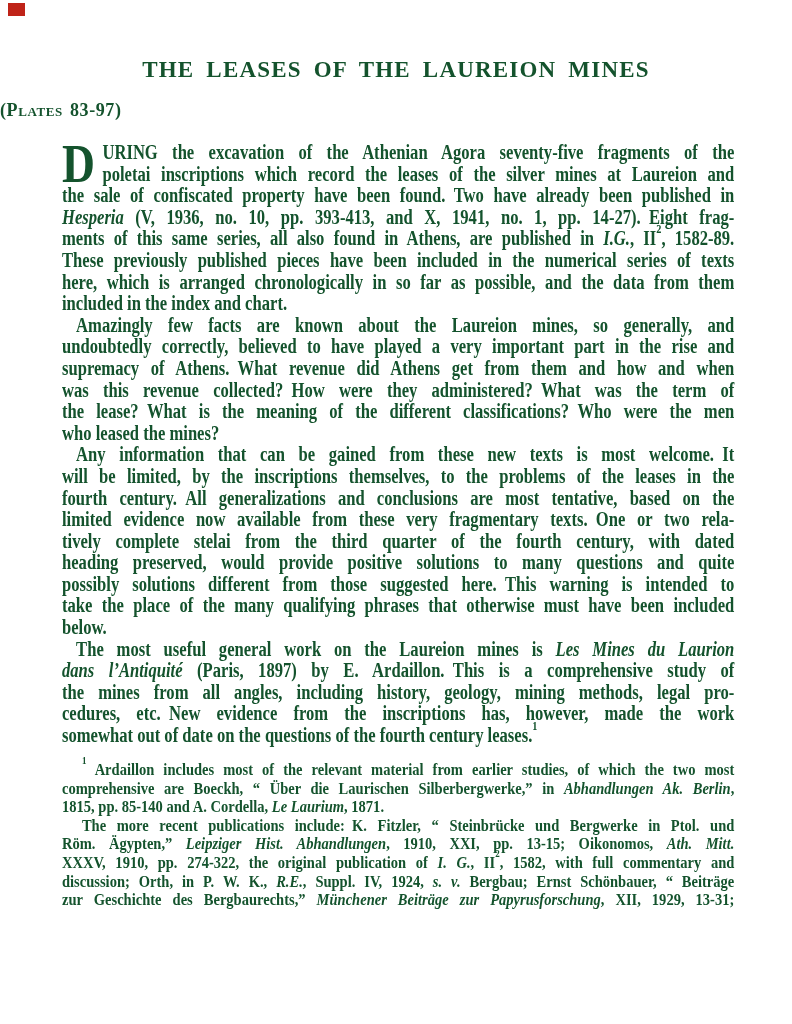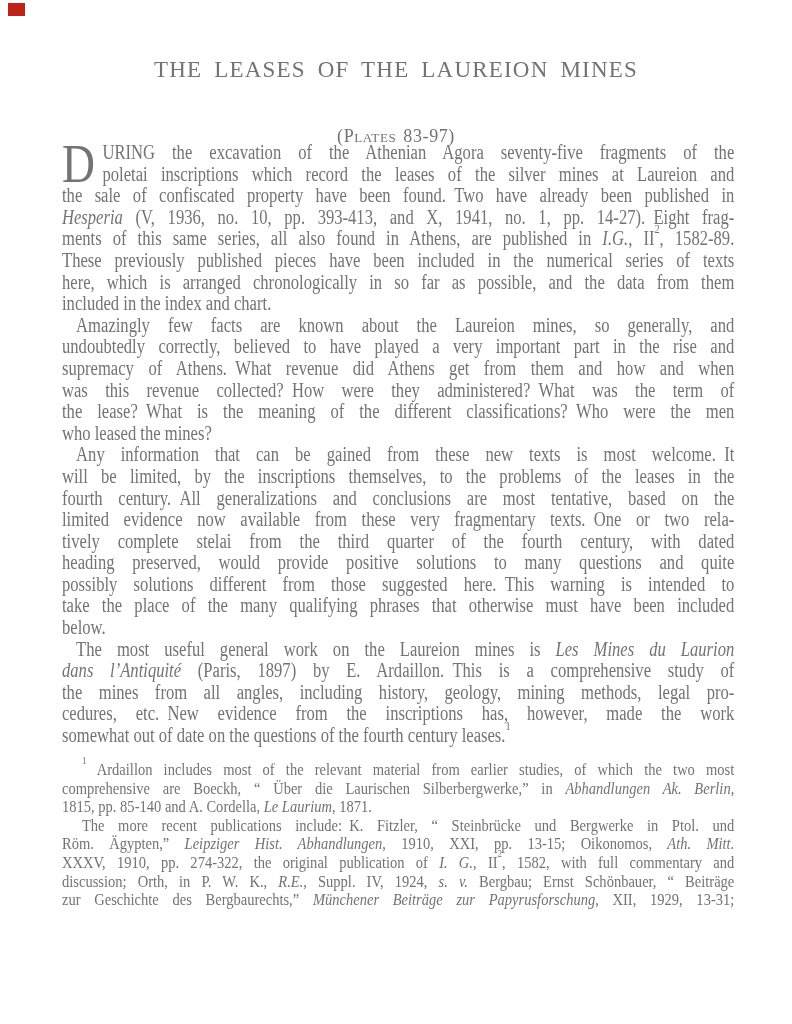--- a/index.html
+++ b/index.html
@@ -2,38 +2,39 @@
 <html><head>
 <meta charset="utf-8">
 <style>
   html, body { margin:0; padding:0; background:#ffffff; }
   .page {
     position:relative;
     width:792px; height:1024px;
     background:#ffffff;
     overflow:hidden;
     font-family:"Liberation Serif","DejaVu Serif",serif;
-    color:#737373;
+    color:#14532d;
+    font-weight:bold;
   }
   .corner-marker {
     position:absolute; left:8px; top:3px; width:17px; height:13px;
   }
   .title {
     position:absolute; top:57px; left:0; width:100%;
     text-align:center;
     font-size:23px; line-height:26px;
     letter-spacing:1.2px; word-spacing:5px;
     white-space:nowrap;
   }
   .subtitle {
     position:absolute; top:98px; left:0; width:100%;
-    text-align:center;
+    text-align:left;
     font-variant:small-caps;
     font-size:18px; line-height:24px;
-    letter-spacing:0.6px; word-spacing:2px;margin-top:26px;
+    letter-spacing:0.6px; word-spacing:2px;
   }
   .bodytext {
     position:absolute; left:62px; top:142px; width:810px;
     transform:scaleX(0.83); transform-origin:0 0;
     font-size:20px; line-height:21.6px;
   }
   .footnotes {
     position:absolute; left:62px; top:760px; width:810px;
     transform:scaleX(0.83); transform-origin:0 0;
     font-size:17.5px; line-height:18.6px;

